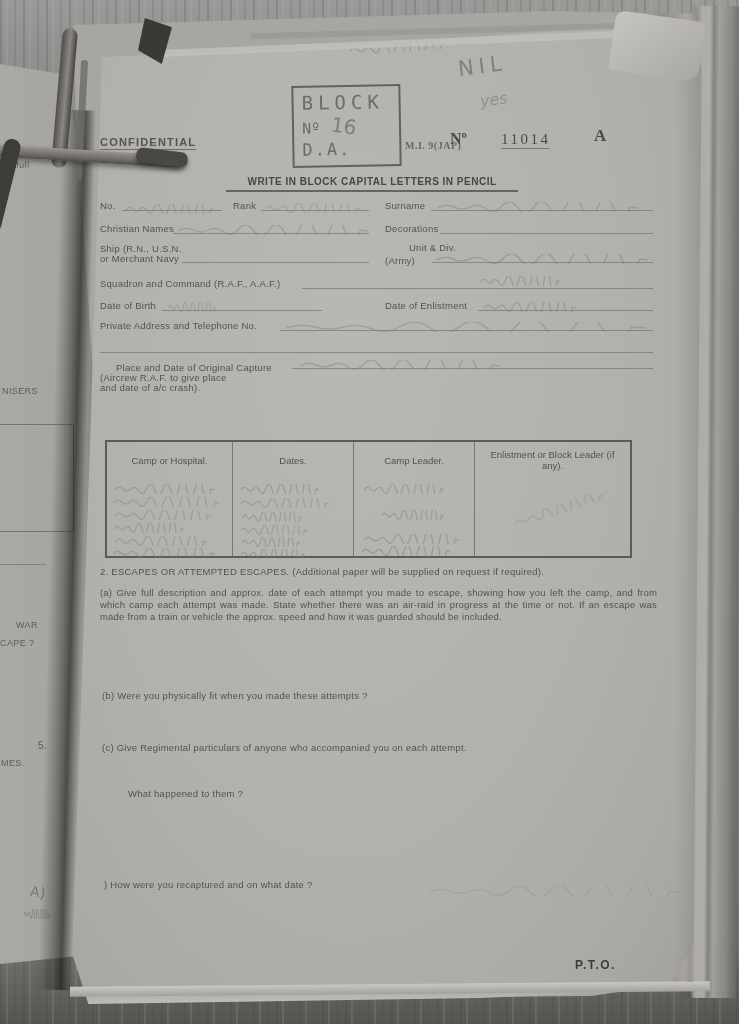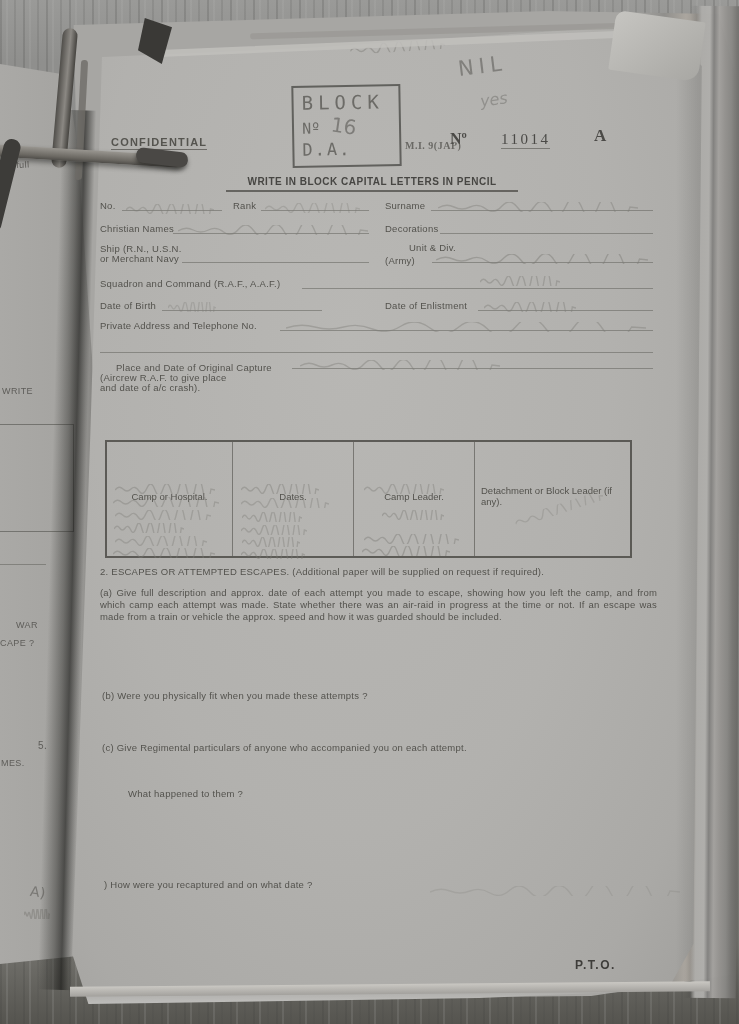--- a/index.html
+++ b/index.html
@@ -58,21 +58,21 @@
   #header-line{position:absolute;left:166px;top:162px;width:292px;text-align:center;
     font-weight:bold;font-size:10px;letter-spacing:.5px;color:#474643;
     padding-bottom:3px;border-bottom:2px solid rgba(68,67,63,.7);}
 
   
   #camps-table{position:absolute;left:45px;top:426px;width:527px;height:118px;
     border:2px solid rgba(70,69,64,.8);box-sizing:border-box;display:flex;}
   #camps-table .col{border-right:1px solid rgba(80,79,74,.6);position:relative;}
   #camps-table .col:last-child{border-right:none;}
   #camps-table .th{height:36px;display:flex;align-items:center;justify-content:center;
-    font-size:9.5px;color:#53524d;line-height:11px;padding:16px 6px;box-sizing:border-box;margin-top:36px;}
+    text-align:center;font-size:9.5px;color:#53524d;line-height:11px;padding:16px 6px;box-sizing:border-box;}
 
   #pto{position:absolute;left:515px;top:944px;font-weight:bold;font-size:12px;
     letter-spacing:1.5px;color:#3e3d3a;}
 
   
   .string{position:absolute;background:linear-gradient(180deg,#999690,#6b6862 70%,#4f4d49);border-radius:8px;}
   #knot{position:absolute;left:136px;top:150px;width:52px;height:15px;background:#4a4845;
     border-radius:7px;transform:rotate(7deg);box-shadow:0 3px 4px rgba(20,20,18,.5);}
   #strand-v1{position:absolute;left:57px;top:28px;width:15px;height:140px;
     background:linear-gradient(90deg,#504e4a,#8b8883 55%,#45433f);border-radius:8px;transform:rotate(5deg);}
@@ -99,21 +99,21 @@
 
 <div id="canvas">
 
   <div id="wood"></div>
 
   <div id="under-stack"></div>
   <div id="right-edges"></div>
 
   <div id="left-page">
     <span class="frag" style="left:8px;top:96px;transform:rotate(-3deg);">d  full</span>
-    <span class="frag" style="left:2px;top:322px;">WRITE</span>
+    <span class="frag" style="left:2px;top:322px;">NISERS</span>
     <div id="left-box"></div>
     <div class="fline" style="left:0;top:500px;width:46px;"></div>
     <span class="frag" style="left:16px;top:556px;">WAR</span>
     <span class="frag" style="left:0px;top:574px;">CAPE ?</span>
     <span class="frag" style="left:38px;top:676px;font-size:10px;">5.</span>
     <span class="frag" style="left:1px;top:694px;">MES.</span>
     <span class="frag pencil" style="left:30px;top:820px;font-size:14px;transform:rotate(8deg);opacity:.8;">A)</span>
     <svg class="sq" style="left:24px;top:845px;width:26px;" preserveAspectRatio="none">
         <use href="#sq-path"></use>
       </svg>
@@ -122,21 +122,21 @@
   <div id="crease"></div>
 
   <div id="main-page">
 
     <svg class="sq" style="left:290px;top:28px;width:95px;opacity:.45;transform:rotate(-4deg);" preserveAspectRatio="none">
         <use href="#sq-path"></use>
       </svg>
     <span class="abs pencil" style="left:398px;top:40px;font-size:21px;letter-spacing:5px;transform:rotate(-7deg);opacity:.75;">NIL</span>
     <span class="abs pencil" style="left:420px;top:76px;font-size:16px;transform:rotate(-8deg);opacity:.5;font-style:italic;">yes</span>
 
-    <span class="abs" style="left:40px;top:122px;font-weight:bold;font-size:11px;letter-spacing:1.2px;color:#55544f;border-bottom:1.5px solid rgba(80,79,74,.7);padding-bottom:1px;margin-left:11px;">CONFIDENTIAL</span>
+    <span class="abs" style="left:40px;top:122px;font-weight:bold;font-size:11px;letter-spacing:1.2px;color:#55544f;border-bottom:1.5px solid rgba(80,79,74,.7);padding-bottom:1px;">CONFIDENTIAL</span>
 
     <div id="block-stamp">
       <div class="stampmono" style="font-size:19px;letter-spacing:5px;">BLOCK</div>
       <div style="margin-top:1px;">
         <span class="stampmono" style="font-size:15px;">Nº</span>
         <span class="pencil" style="font-size:20px;display:inline-block;transform:rotate(9deg);margin-left:6px;opacity:.8;">16</span>
       </div>
       <div class="stampmono" style="font-size:17px;letter-spacing:2px;margin-top:1px;">D.A.</div>
     </div>
 
@@ -269,21 +269,21 @@
             <use href="#sq-path"></use>
           </svg>
         <svg class="sq" style="left:10px;top:92px;width:95px;opacity:.42;" preserveAspectRatio="none">
             <use href="#sq-path"></use>
           </svg>
         <svg class="sq" style="left:8px;top:104px;width:88px;opacity:.44;" preserveAspectRatio="none">
             <use href="#sq-path"></use>
           </svg>
       </div>
       <div class="col" style="flex:1;">
-        <div class="th">Detachment or Block Leader (if any).</div>
+        <div class="th">Enlistment or Block Leader (if any).</div>
         <svg class="sq" style="left:38px;top:62px;width:92px;opacity:.3;transform:rotate(-18deg);" preserveAspectRatio="none">
             <use href="#sq-path"></use>
           </svg>
       </div>
     </div>
 
     <div class="abs print" style="left:40px;top:552px;width:557px;">2.  ESCAPES OR ATTEMPTED ESCAPES.   (Additional paper will be supplied on request if required).</div>
     <div class="abs para" style="left:40px;top:573px;width:557px;">(a)  Give full description and approx. date of each attempt you made to escape, showing how you left the camp, and from which camp each attempt was made.  State whether there was an air-raid in progress at the time or not.  If an escape was made from a train or vehicle the approx. speed and how it was guarded should be included.</div>
 
     <div class="abs print" style="left:42px;top:676px;">(b)  Were you physically fit when you made these attempts ?</div>

